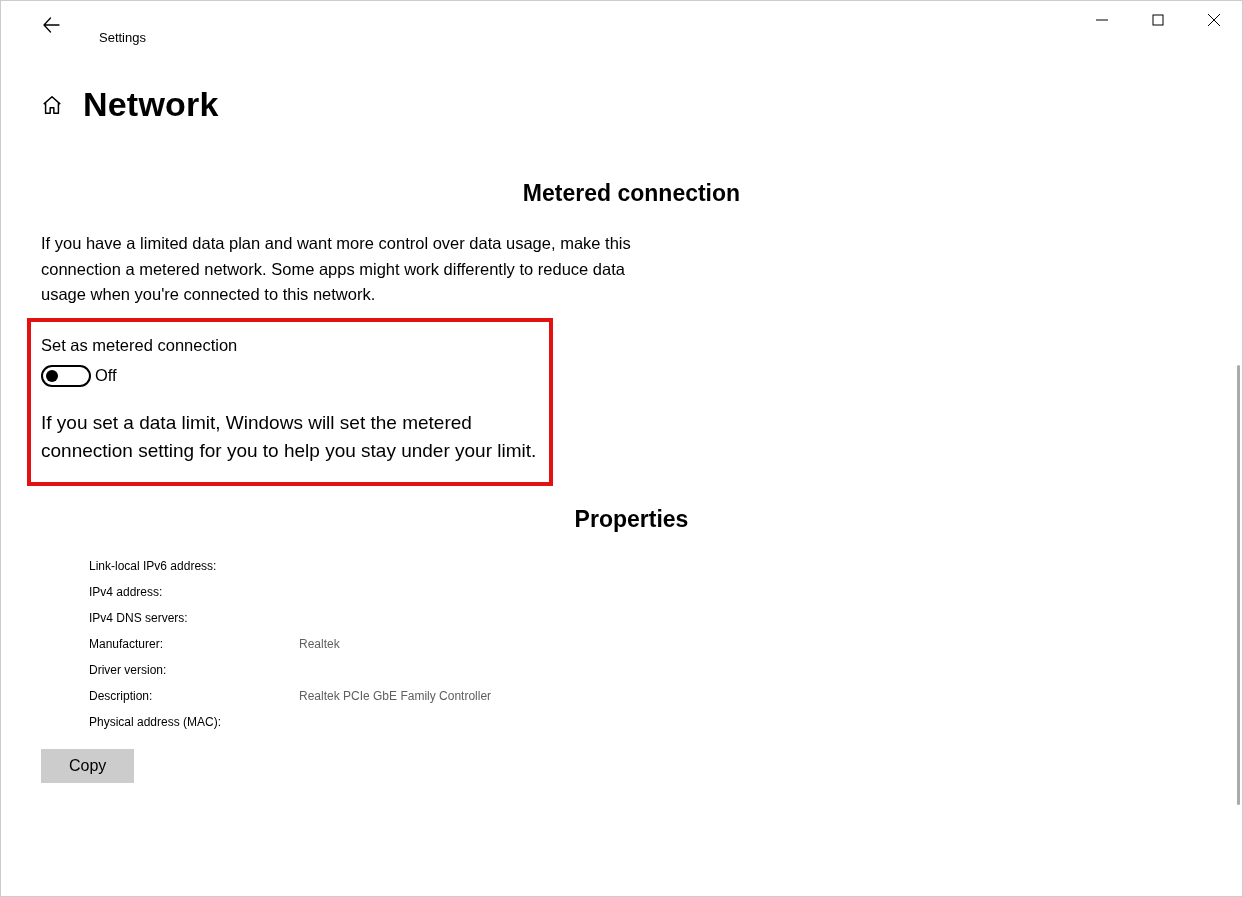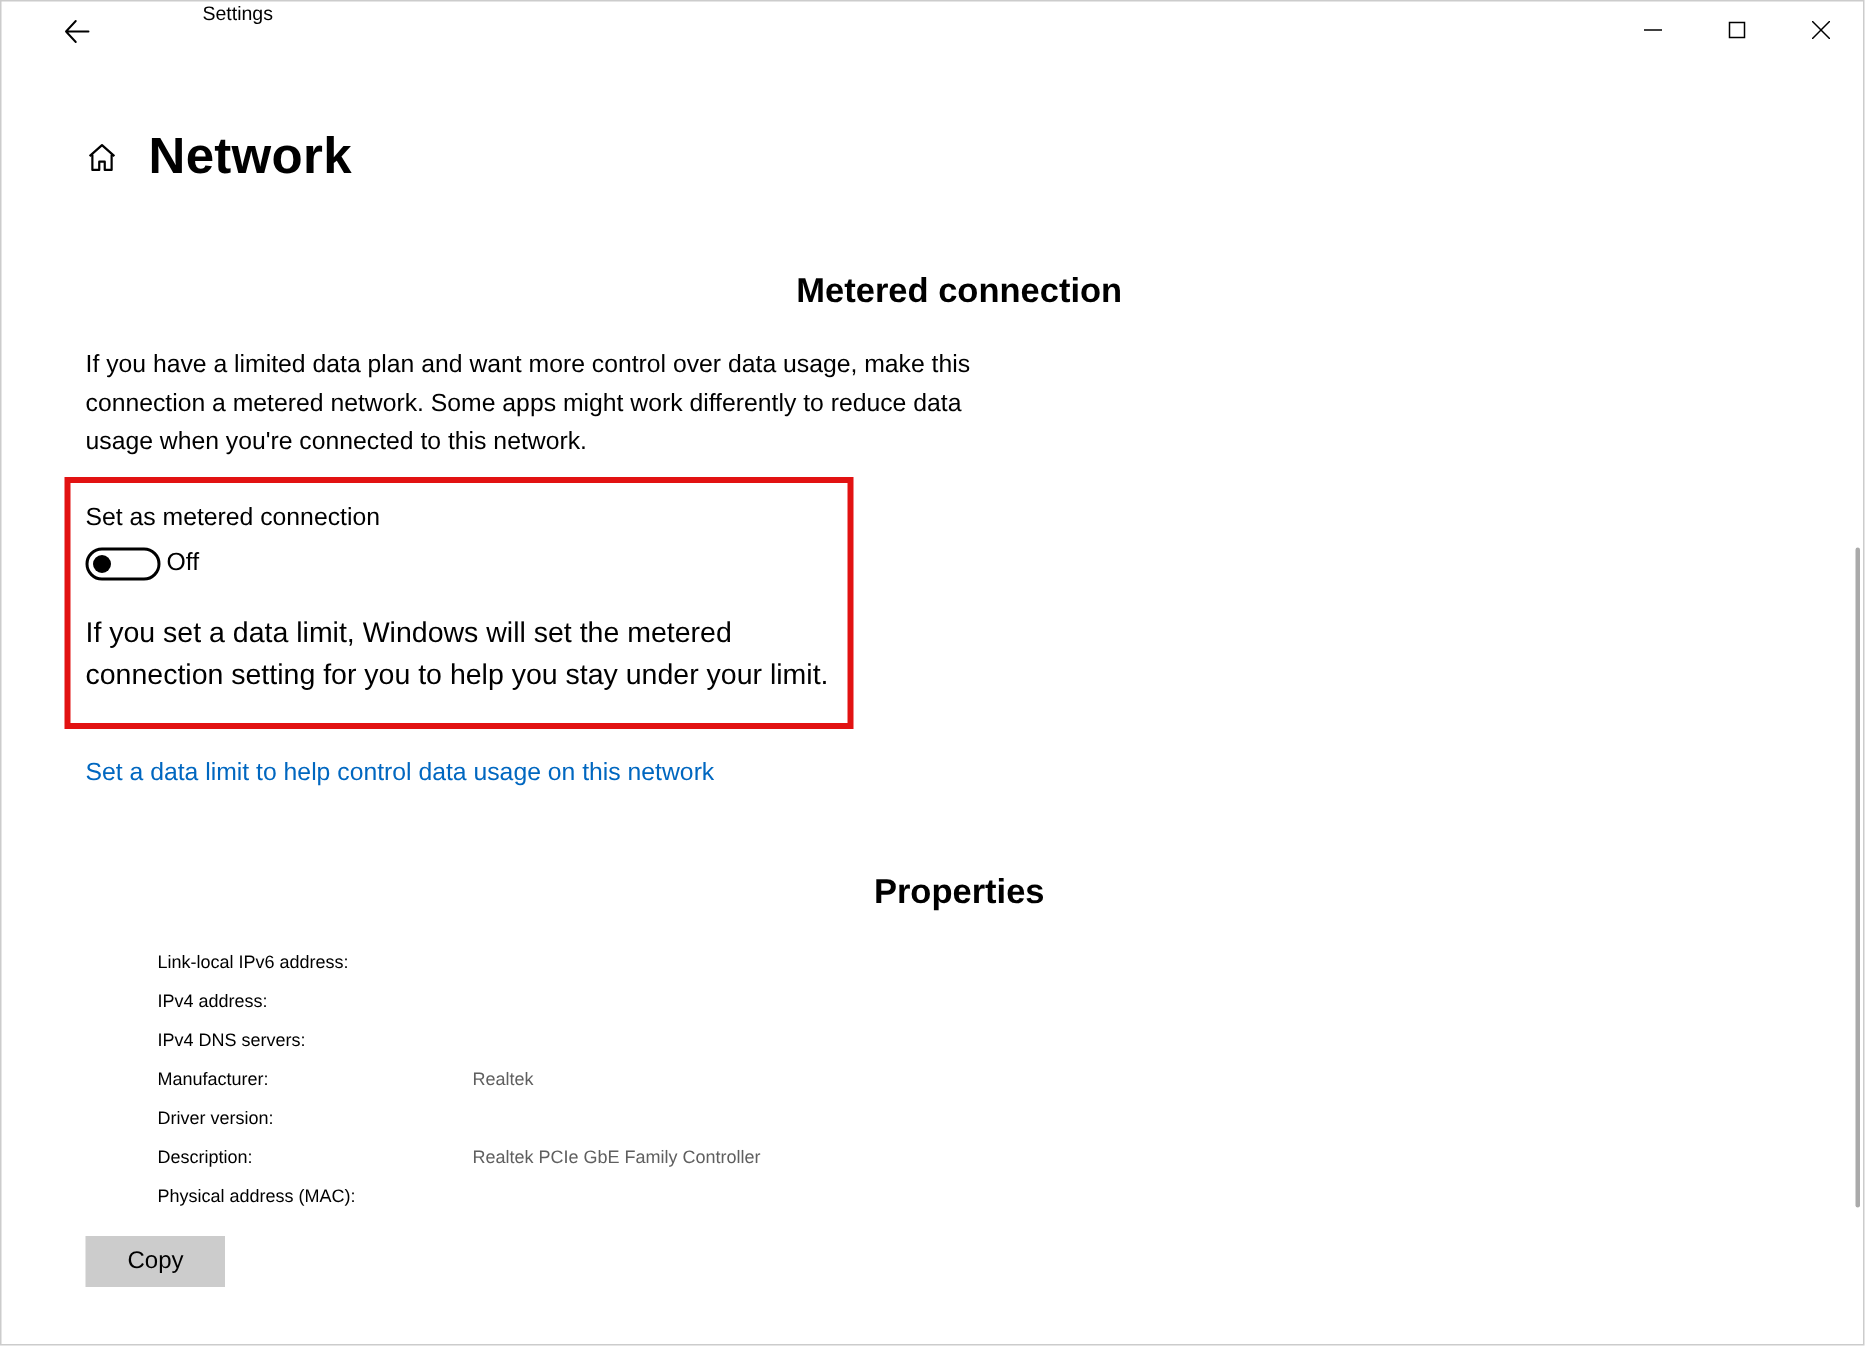--- a/index.html
+++ b/index.html
@@ -13,24 +13,23 @@
       color: #000;
       width: 1243px;
       height: 897px;
       overflow: hidden;
       position: relative;
       border: 1px solid #ccc;
     }
     .titlebar {
       height: 44px;
       display: flex;
-      align-items: flex-start;
+      align-items: flex-end;
       padding-left: 30px;
       position: relative;
-      gap: 36px;
     }
     .back-arrow {
       width: 40px;
       height: 40px;
       display: flex;
       align-items: center;
       justify-content: center;
       cursor: pointer;
     }
     .app-title {
@@ -46,21 +45,21 @@
     }
     .win-btn {
       width: 56px;
       height: 38px;
       display: flex;
       align-items: center;
       justify-content: center;
       cursor: pointer;
     }
     .content-wrap {
-      padding-left: 56px;
+      padding-left: 40px;
       padding-top: 40px;
       padding-right: 20px;
       height: calc(100% - 44px);
       overflow: hidden;
       position: relative;
     }
     .page-header {
       display: flex;
       align-items: center;
       gap: 20px;
@@ -220,21 +219,20 @@
 
   <div class="highlight-box">
     <div class="toggle-label">Set as metered connection</div>
     <div class="toggle-row">
       <div class="switch"></div>
       <div class="toggle-state">Off</div>
     </div>
     <div class="hint-text">If you set a data limit, Windows will set the metered connection setting for you to help you stay under your limit.</div>
   </div>
 
-  <a class="link">Set a data limit to help control data usage on this network</a>
 
   <div class="properties-section">
     <h2 class="sect-head">Properties</h2>
     <div class="prop-row">
       <div class="prop-label">Link-local IPv6 address:</div>
       <div class="prop-val"></div>
     </div>
     <div class="prop-row">
       <div class="prop-label">IPv4 address:</div>
       <div class="prop-val"></div>

